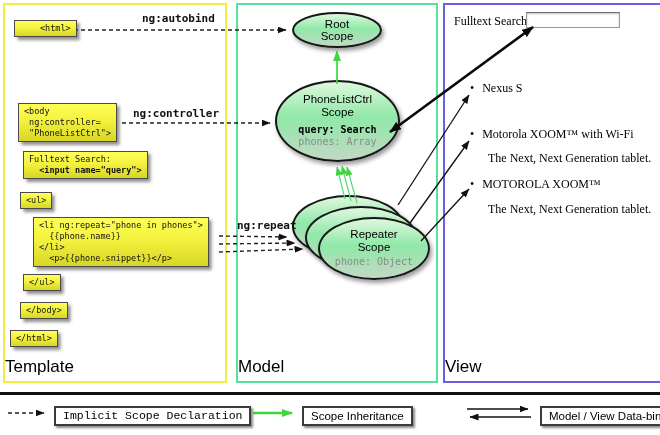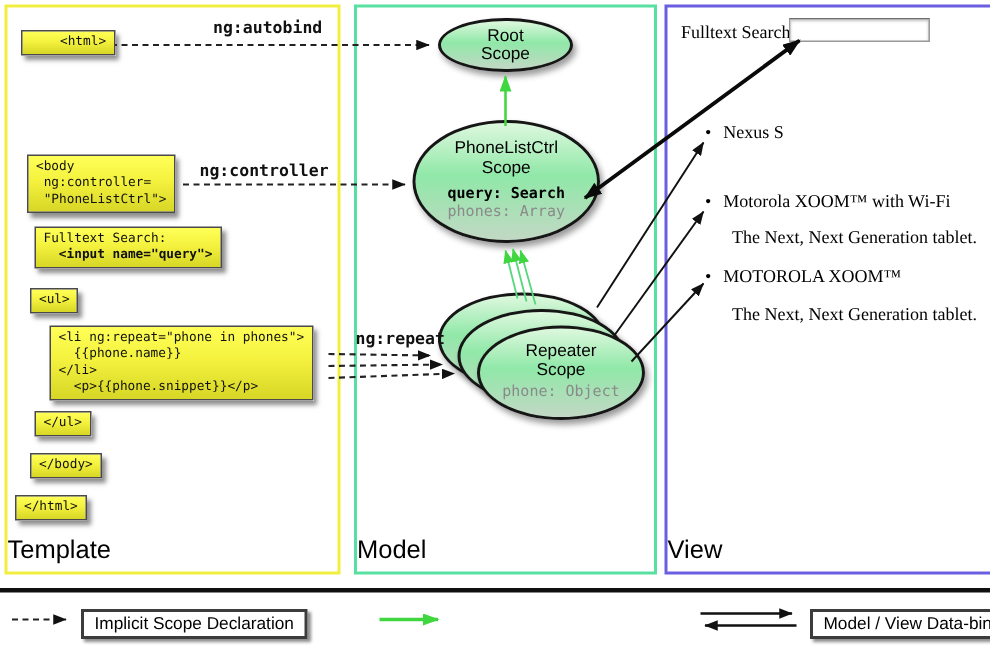--- a/index.html
+++ b/index.html
@@ -61,21 +61,21 @@
   .vitem{display:flex;align-items:baseline;}
   .vitem .bullet{font-size:12px;margin-right:8px;}
   .it1{left:470px;top:81px;} .sn1{left:488px;top:104px;}
   .it2{left:470px;top:127px;} .sn2{left:488px;top:151px;}
   .it3{left:470px;top:177px;} .sn3{left:488px;top:202px;}
   
   .separator{position:absolute;left:0;top:392px;width:660px;height:3px;background:#101010;z-index:2;}
   .legend-box{position:absolute;z-index:8;top:406px;display:inline-block;background:#fff;
       border:2px solid #3c3c3c;box-shadow:2px 2px 2px rgba(0,0,0,.45);
       padding:1px 7px;font-size:11.5px;line-height:14px;color:#000;white-space:nowrap;}
-  .lg1{left:54px;} .lg2{left:302px;} .lg3{left:540px;}
+  .lg1{left:54px;font-family:Liberation Mono, monospace;} .lg2{left:302px;} .lg3{left:540px;}
   
   .overlay{position:absolute;left:0;top:0;z-index:7;pointer-events:none;}
   .dash{stroke:#222;stroke-width:1.4;stroke-dasharray:4 3;fill:none;}
   .thin{stroke:#111;stroke-width:1.3;fill:none;}
   .thin2{stroke:#111;stroke-width:1.6;fill:none;}
   .thick{stroke:#0a0a0a;stroke-width:2.6;fill:none;}
   .green{stroke:#3fd63f;stroke-width:1.7;fill:none;}
   .greenthin{stroke:#55d87a;stroke-width:1.2;fill:none;}
   .green2{stroke:#3fd63f;stroke-width:2.4;fill:none;}
 </style>
@@ -207,15 +207,16 @@
   <div class="vtext sn2">The Next, Next Generation tablet.</div>
 
   <div class="vtext vitem it3">
     <span class="bullet">•</span>
     <span>MOTOROLA XOOM™</span>
   </div>
   <div class="vtext sn3">The Next, Next Generation tablet.</div>
 
   <div class="separator"></div>
   <div class="legend-box lg1">Implicit Scope Declaration</div>
+  <div class="legend-box lg2">Scope Inheritance</div>
   <div class="legend-box lg3">Model / View Data-binding</div>
 
 </div>
 
 </body></html>

